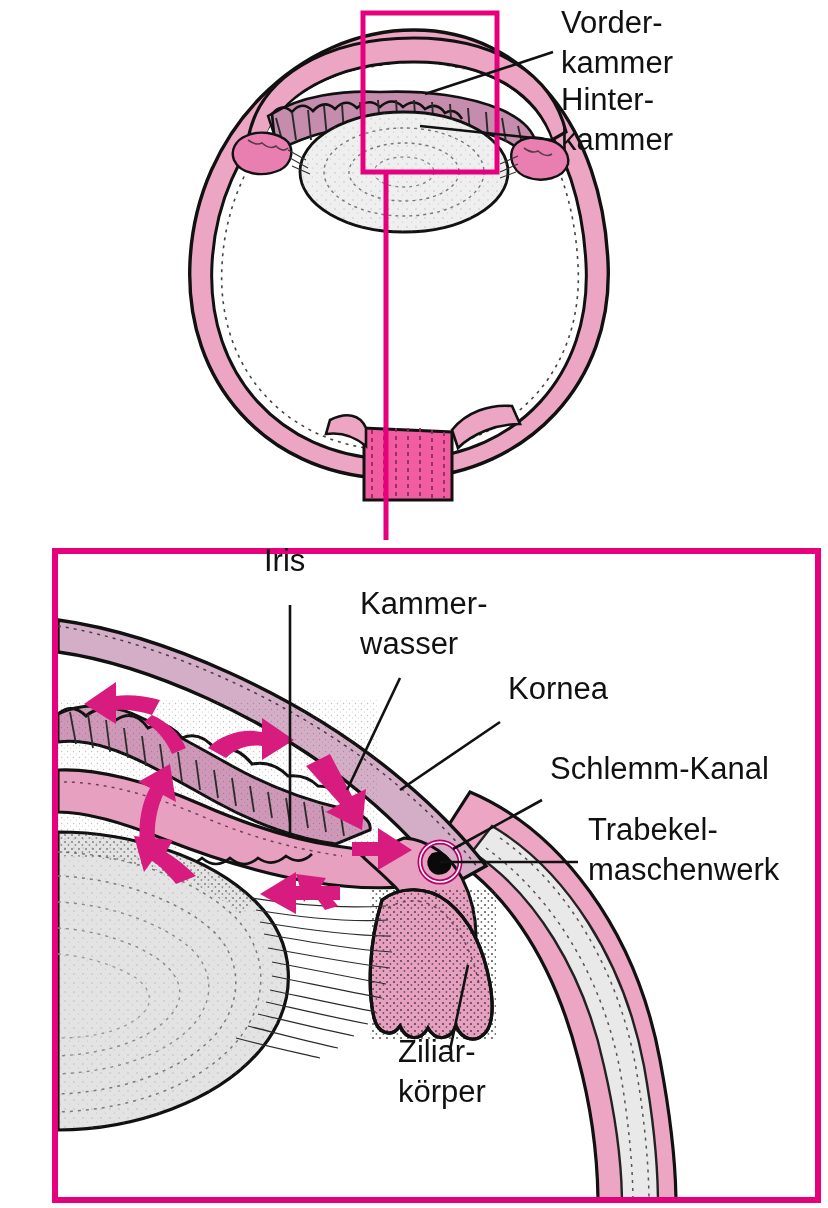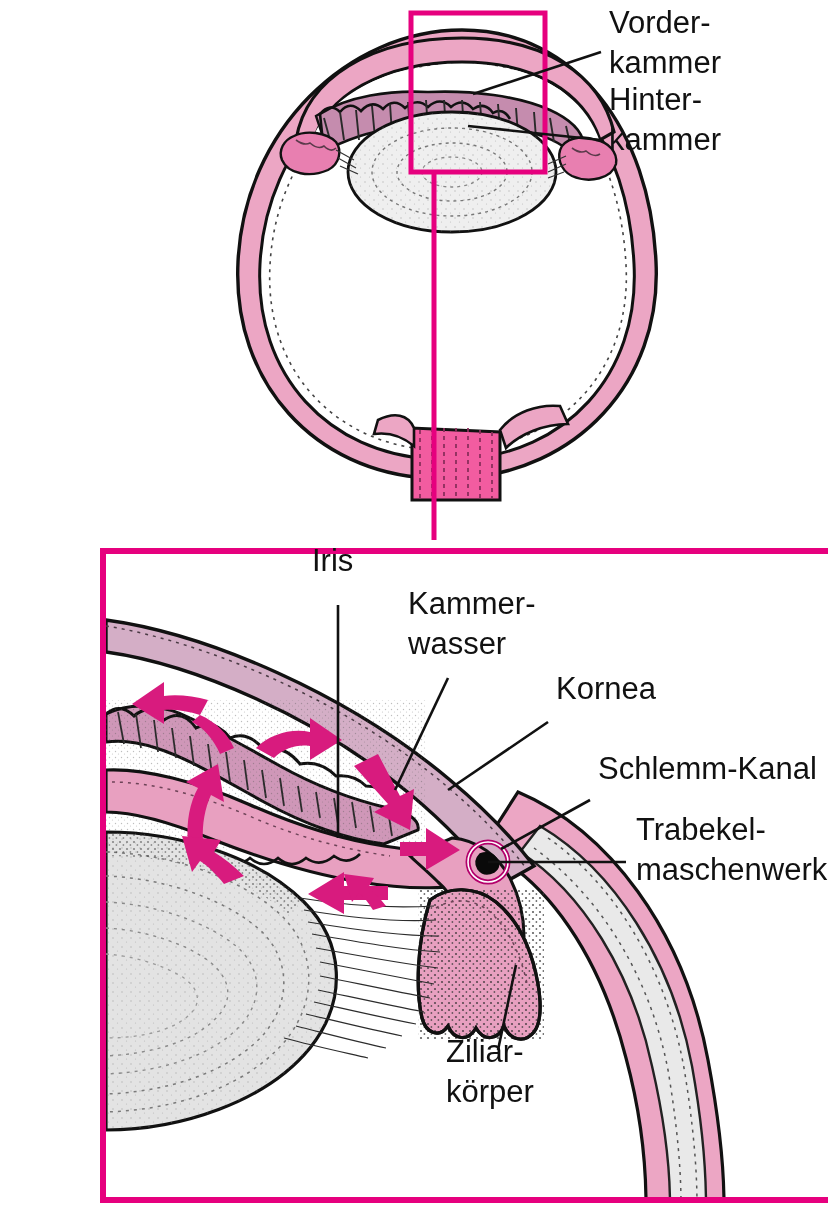--- a/index.html
+++ b/index.html
@@ -13,21 +13,20 @@
     height: 1208px;
     position: relative;
     overflow: hidden;
     font-family: "Liberation Sans", sans-serif;
   }
   #figure-root {
     position: absolute;
     inset: 0;
     width: 684px;
     height: 1208px;
-    margin-left: 48px;
   }
   svg.fig {
     position: absolute;
     top: 0;
     left: 0;
     width: 828px;
     height: 1208px;
     display: block;
   }
   .lbl {

